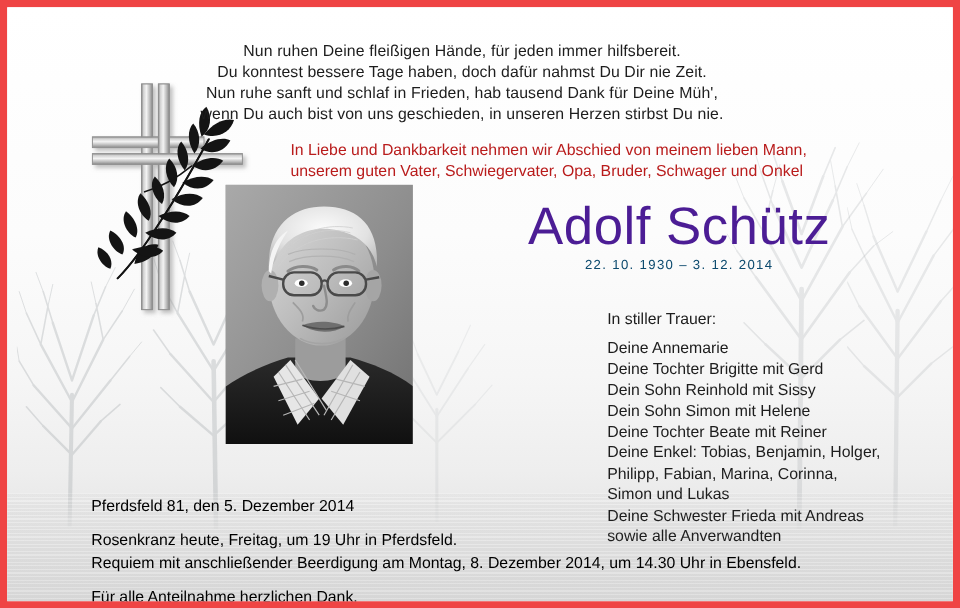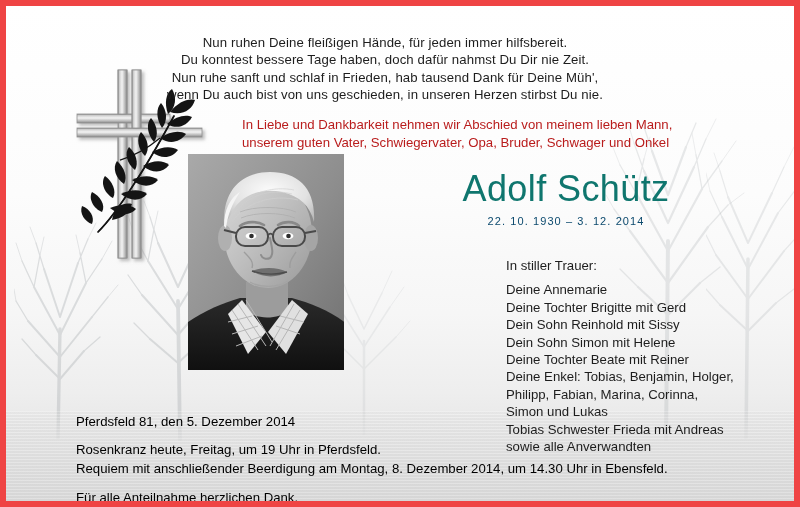--- a/index.html
+++ b/index.html
@@ -121,24 +121,24 @@
 
   .name-block {
     position: absolute;
     left: 360px;
     top: 163px;
     width: 400px;
     text-align: center;
     z-index: 4;
   }
   .name {
-    font-size: 36px;
+    font-size: 44px;
     line-height: 40px;
     font-weight: 400;
-    color: #0f766e;
+    color: #4c1d95;
     letter-spacing: .4px;
     white-space: nowrap;
   }
   .dates {
     margin-top: 6px;
     font-size: 11px;
     letter-spacing: 1.1px;
     color: #0c4a6e;
     white-space: nowrap;
   }
@@ -431,21 +431,21 @@
   <div class="mourners">
     <div class="heading">In stiller Trauer:</div>
     <div class="m-line">Deine Annemarie</div>
     <div class="m-line">Deine Tochter Brigitte mit Gerd</div>
     <div class="m-line">Dein Sohn Reinhold mit Sissy</div>
     <div class="m-line">Dein Sohn Simon mit Helene</div>
     <div class="m-line">Deine Tochter Beate mit Reiner</div>
     <div class="m-line">Deine Enkel: Tobias, Benjamin, Holger,</div>
     <div class="m-line">Philipp, Fabian, Marina, Corinna,</div>
     <div class="m-line">Simon und Lukas</div>
-    <div class="m-line">Tobias Schwester Frieda mit Andreas</div>
+    <div class="m-line">Deine Schwester Frieda mit Andreas</div>
     <div class="m-line">sowie alle Anverwandten</div>
   </div>
 
   <div class="footer">
     <div class="f-place">Pferdsfeld 81, den 5. Dezember 2014</div>
     <div class="f-rosary">Rosenkranz heute, Freitag, um 19 Uhr in Pferdsfeld.</div>
     <div class="f-requiem">Requiem mit anschließender Beerdigung am Montag, 8. Dezember 2014, um 14.30 Uhr in Ebensfeld.</div>
     <div class="f-thanks">Für alle Anteilnahme herzlichen Dank.</div>
   </div>
 

